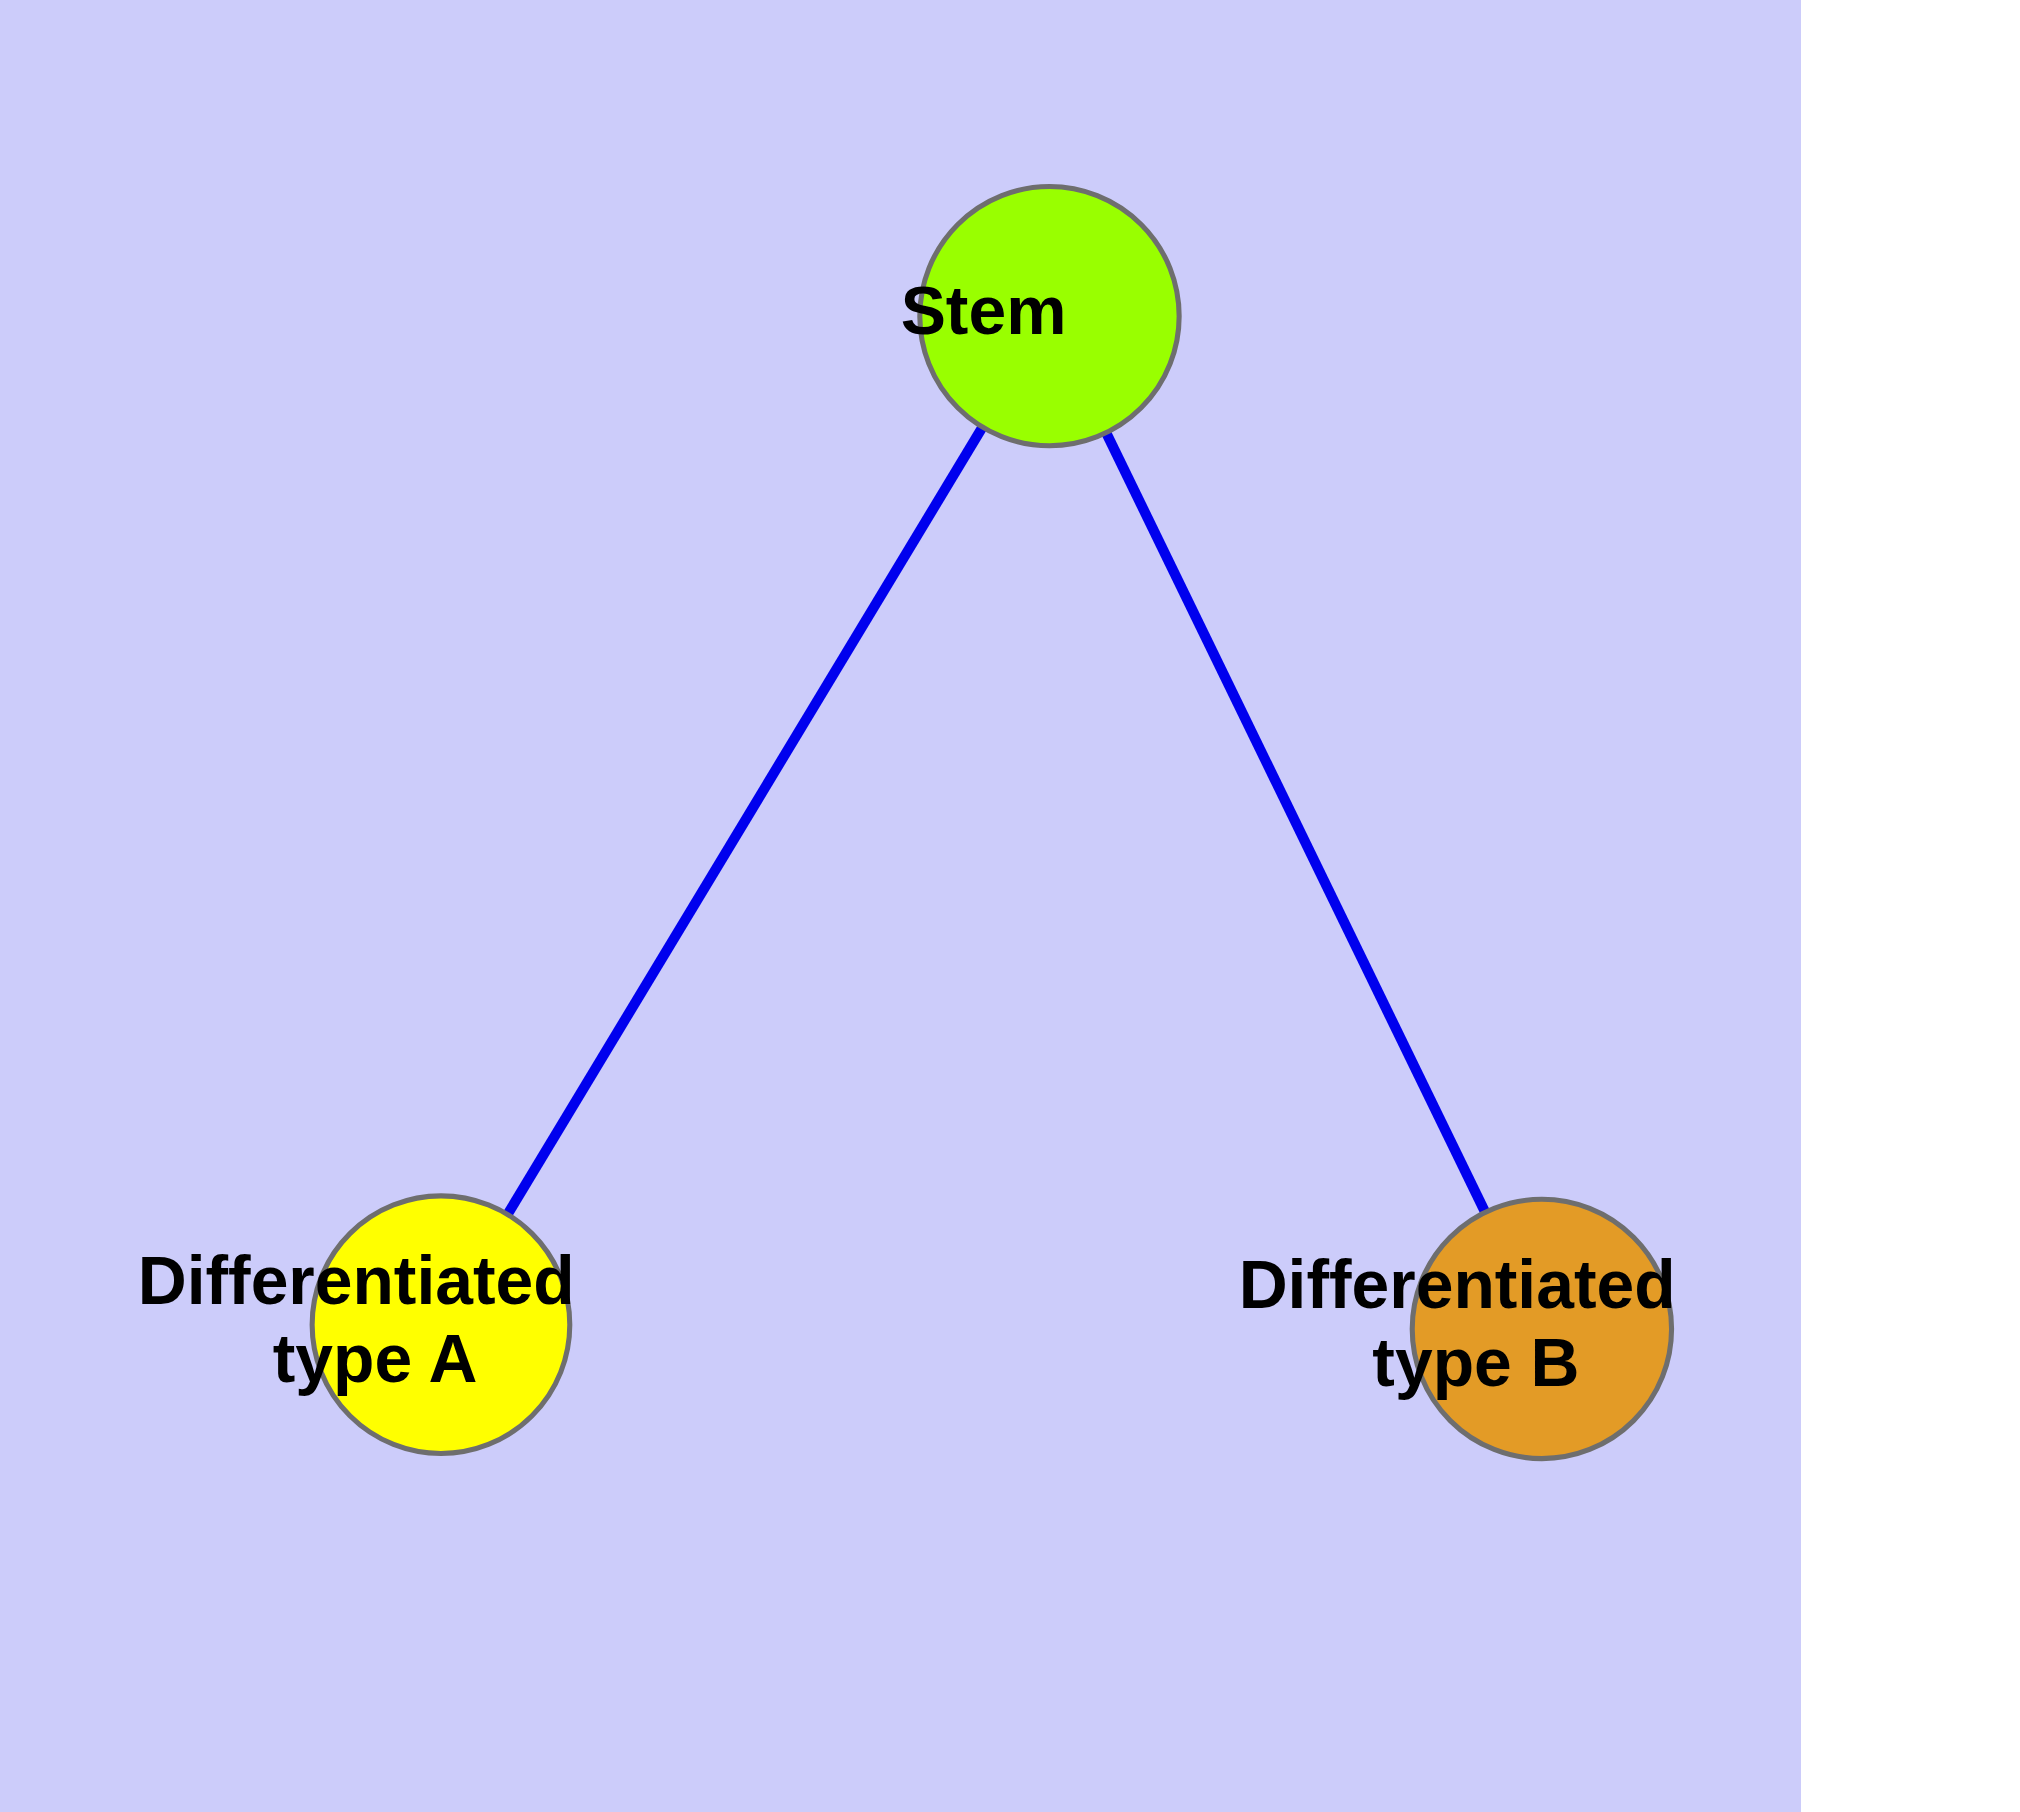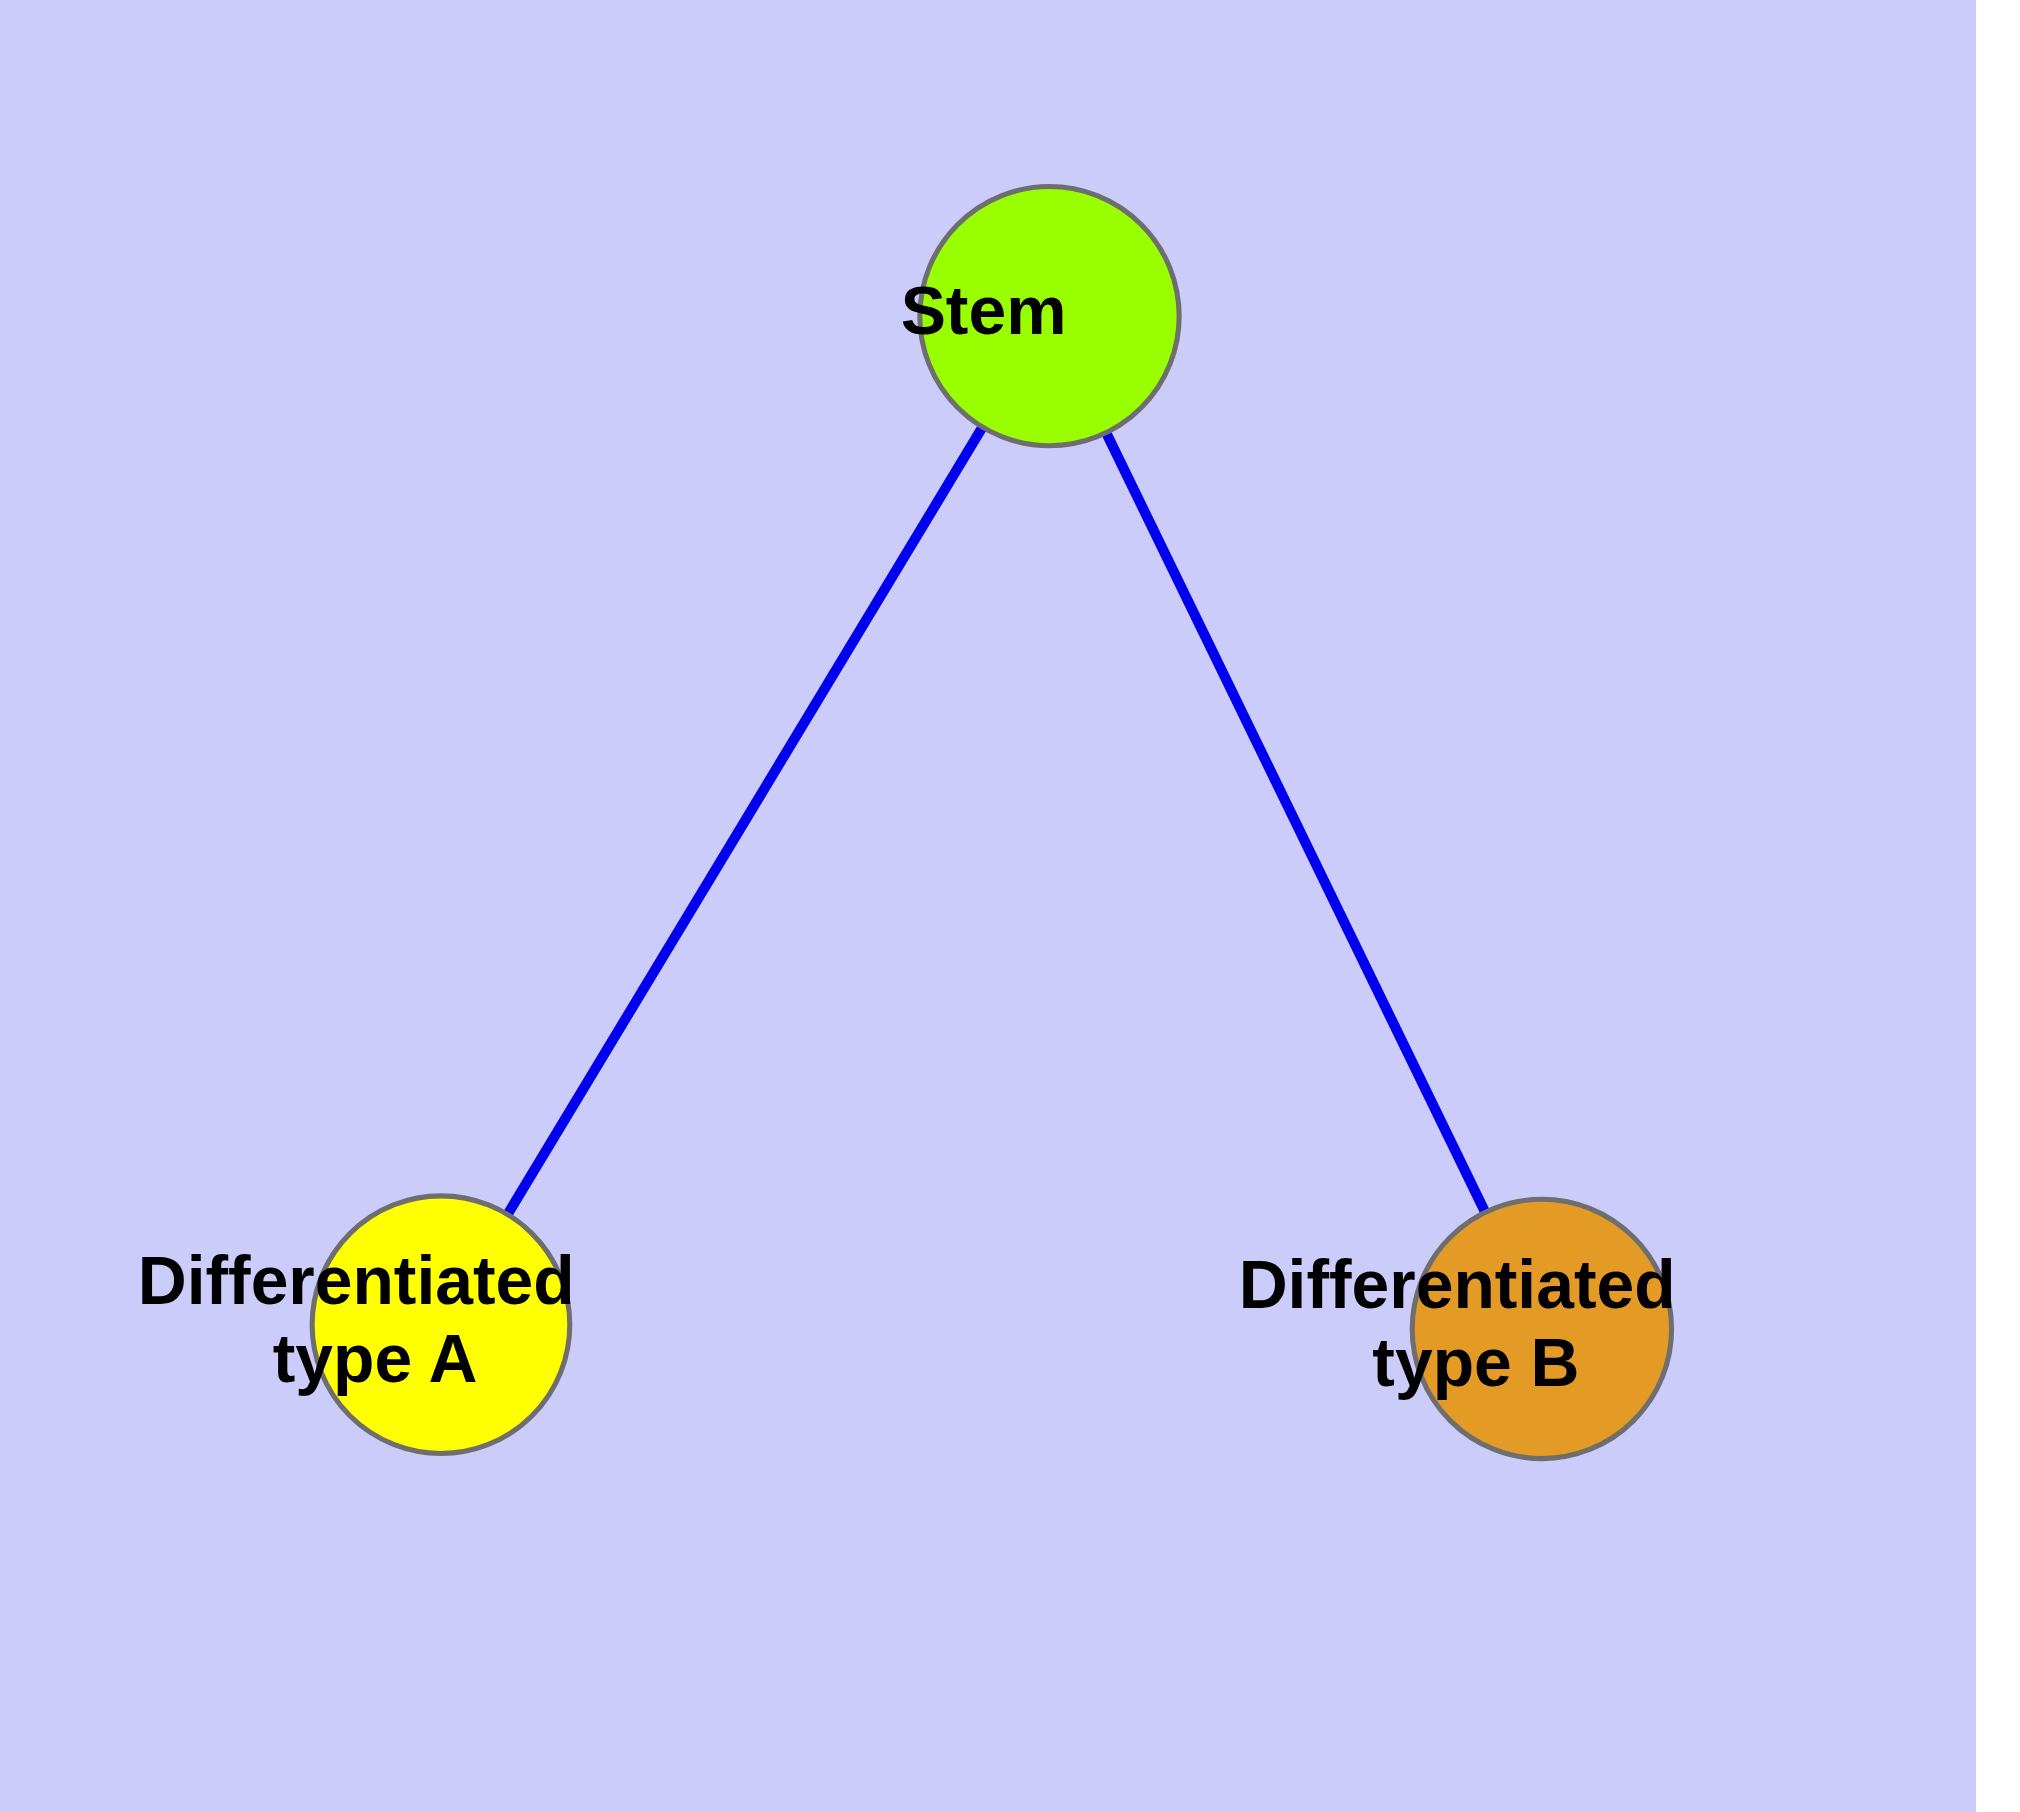--- a/index.html
+++ b/index.html
@@ -34,21 +34,21 @@
     font-weight: bold;
     fill: #000000;
     text-anchor: middle;
     dominant-baseline: middle;
     white-space: pre;
   }
 </style>
 </head>
 <body>
 
-<div id="canvas" style="background: rgb(204, 204, 250); width: 1976px; height: 1812px;">
+<div id="canvas" style="background: rgb(204, 204, 250); width: 1801px; height: 1812px;">
 
   <svg id="graph-svg" viewBox="0 0 2384 2138" xmlns="http://www.w3.org/2000/svg">
 
     <rect id="bg-rect" x="0" y="0" width="2384" height="2138" fill="#ccccfa"></rect>
 
     <g>
       <line id="edge-stem-to-a" class="edge-line" x1="1159.9918290521598" y1="502.28930839544523" x2="597.491560544212" y2="1434.566912189955" stroke="#0000ee" stroke-width="12"></line>
       <line id="edge-stem-to-b" class="edge-line" x1="1304.0250352042049" y1="508.8002014957397" x2="1752.9749647957951" y2="1432.1997985042603" stroke="#0000ee" stroke-width="12"></line>
     </g>
 

